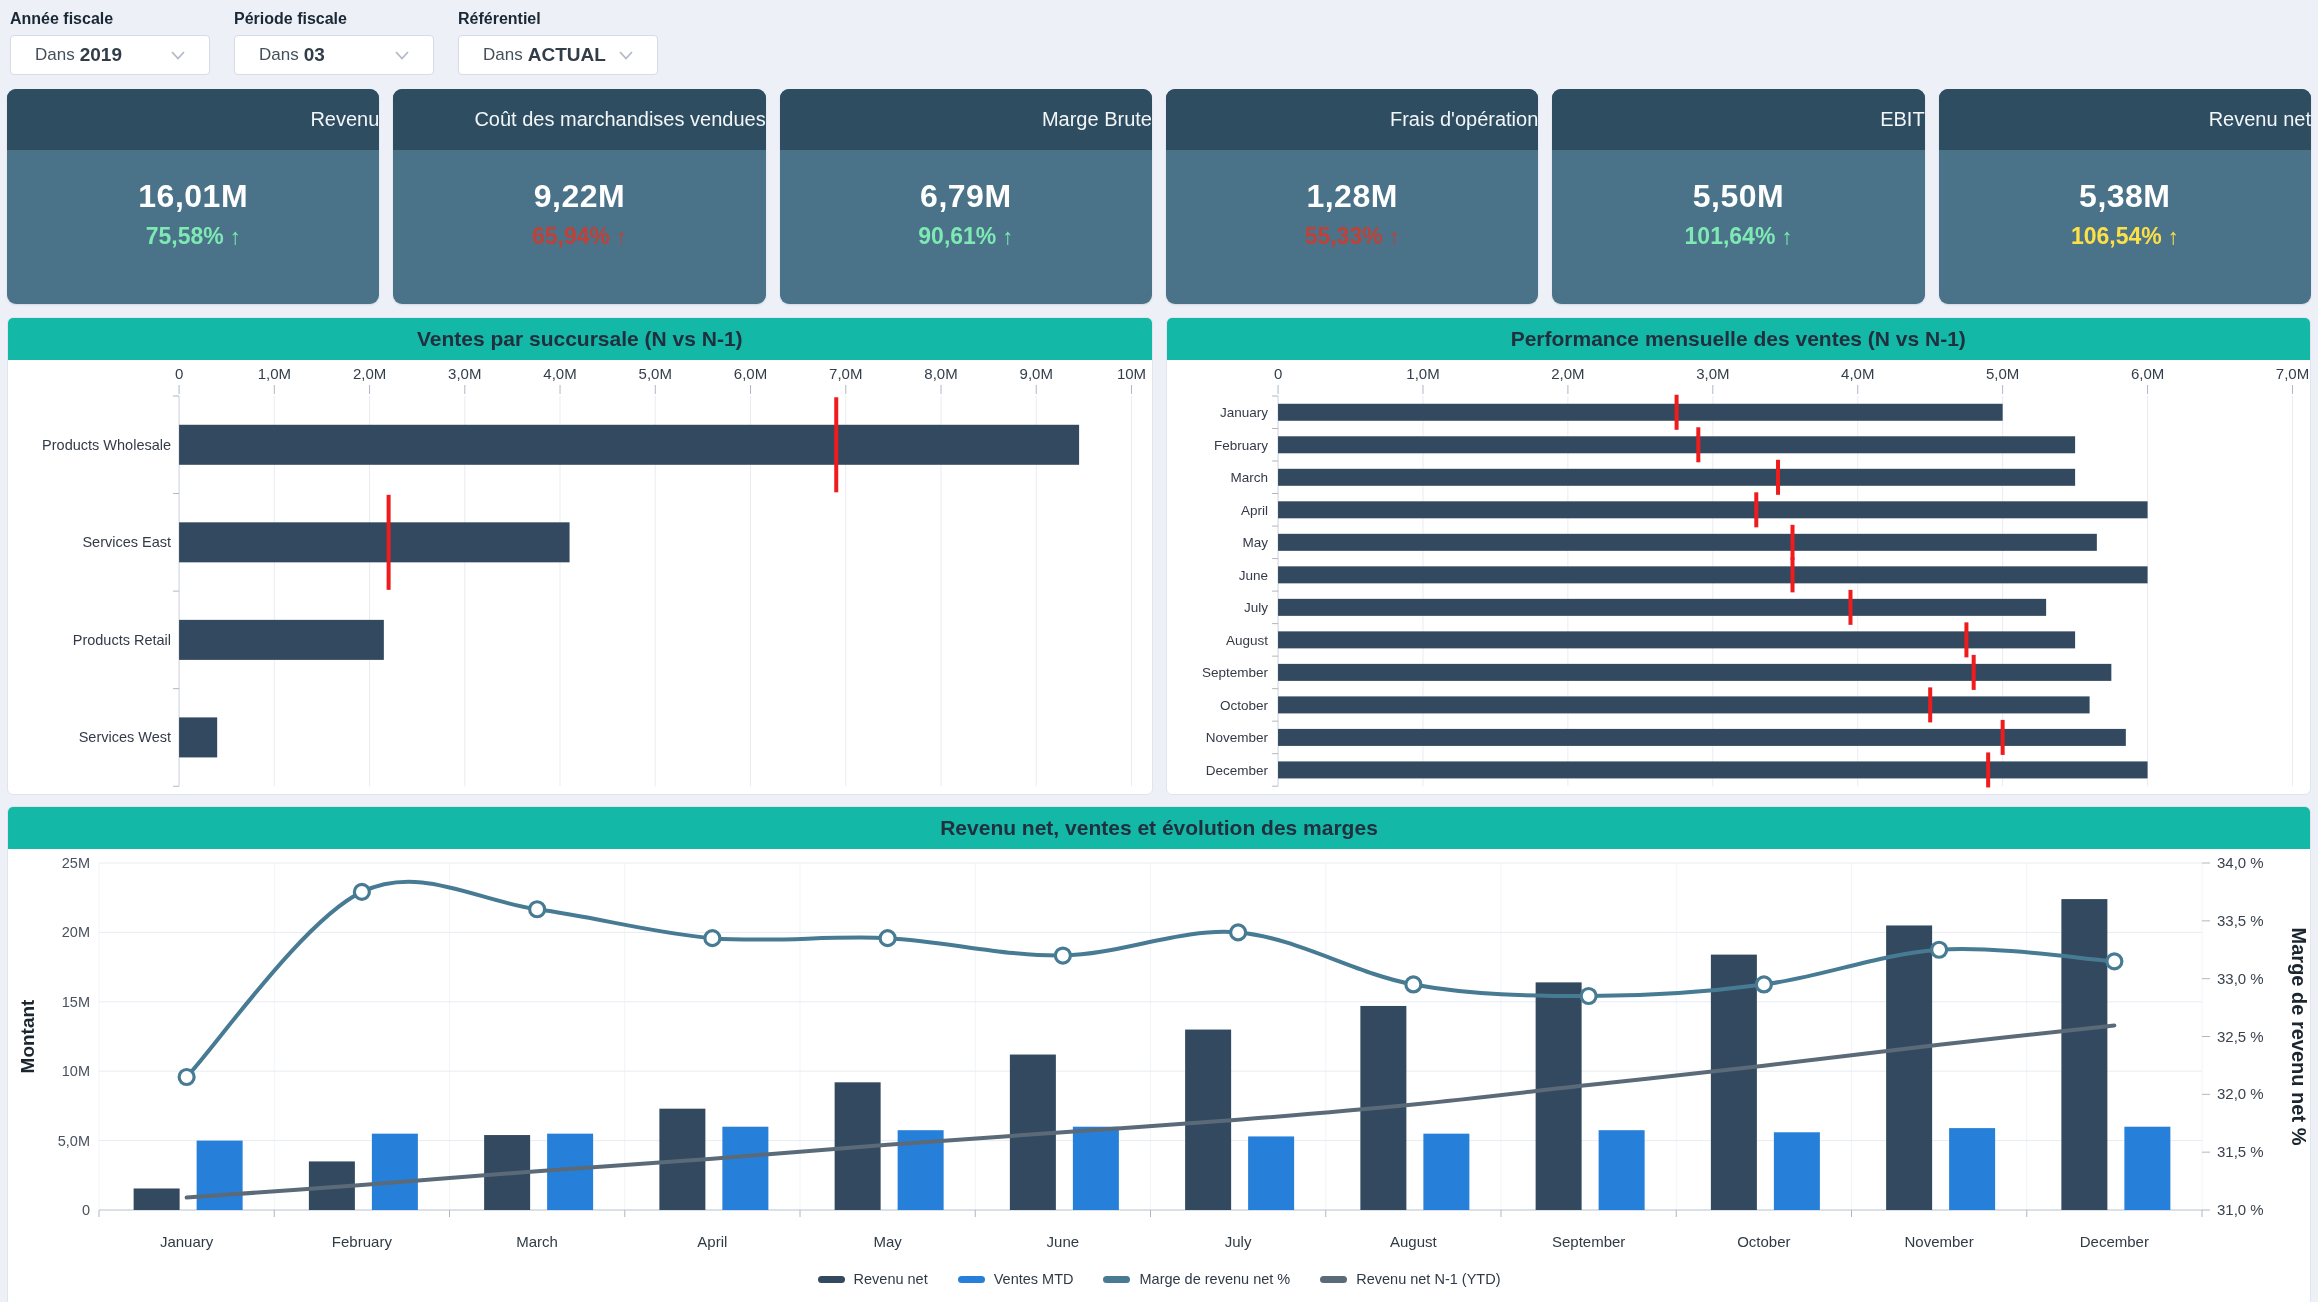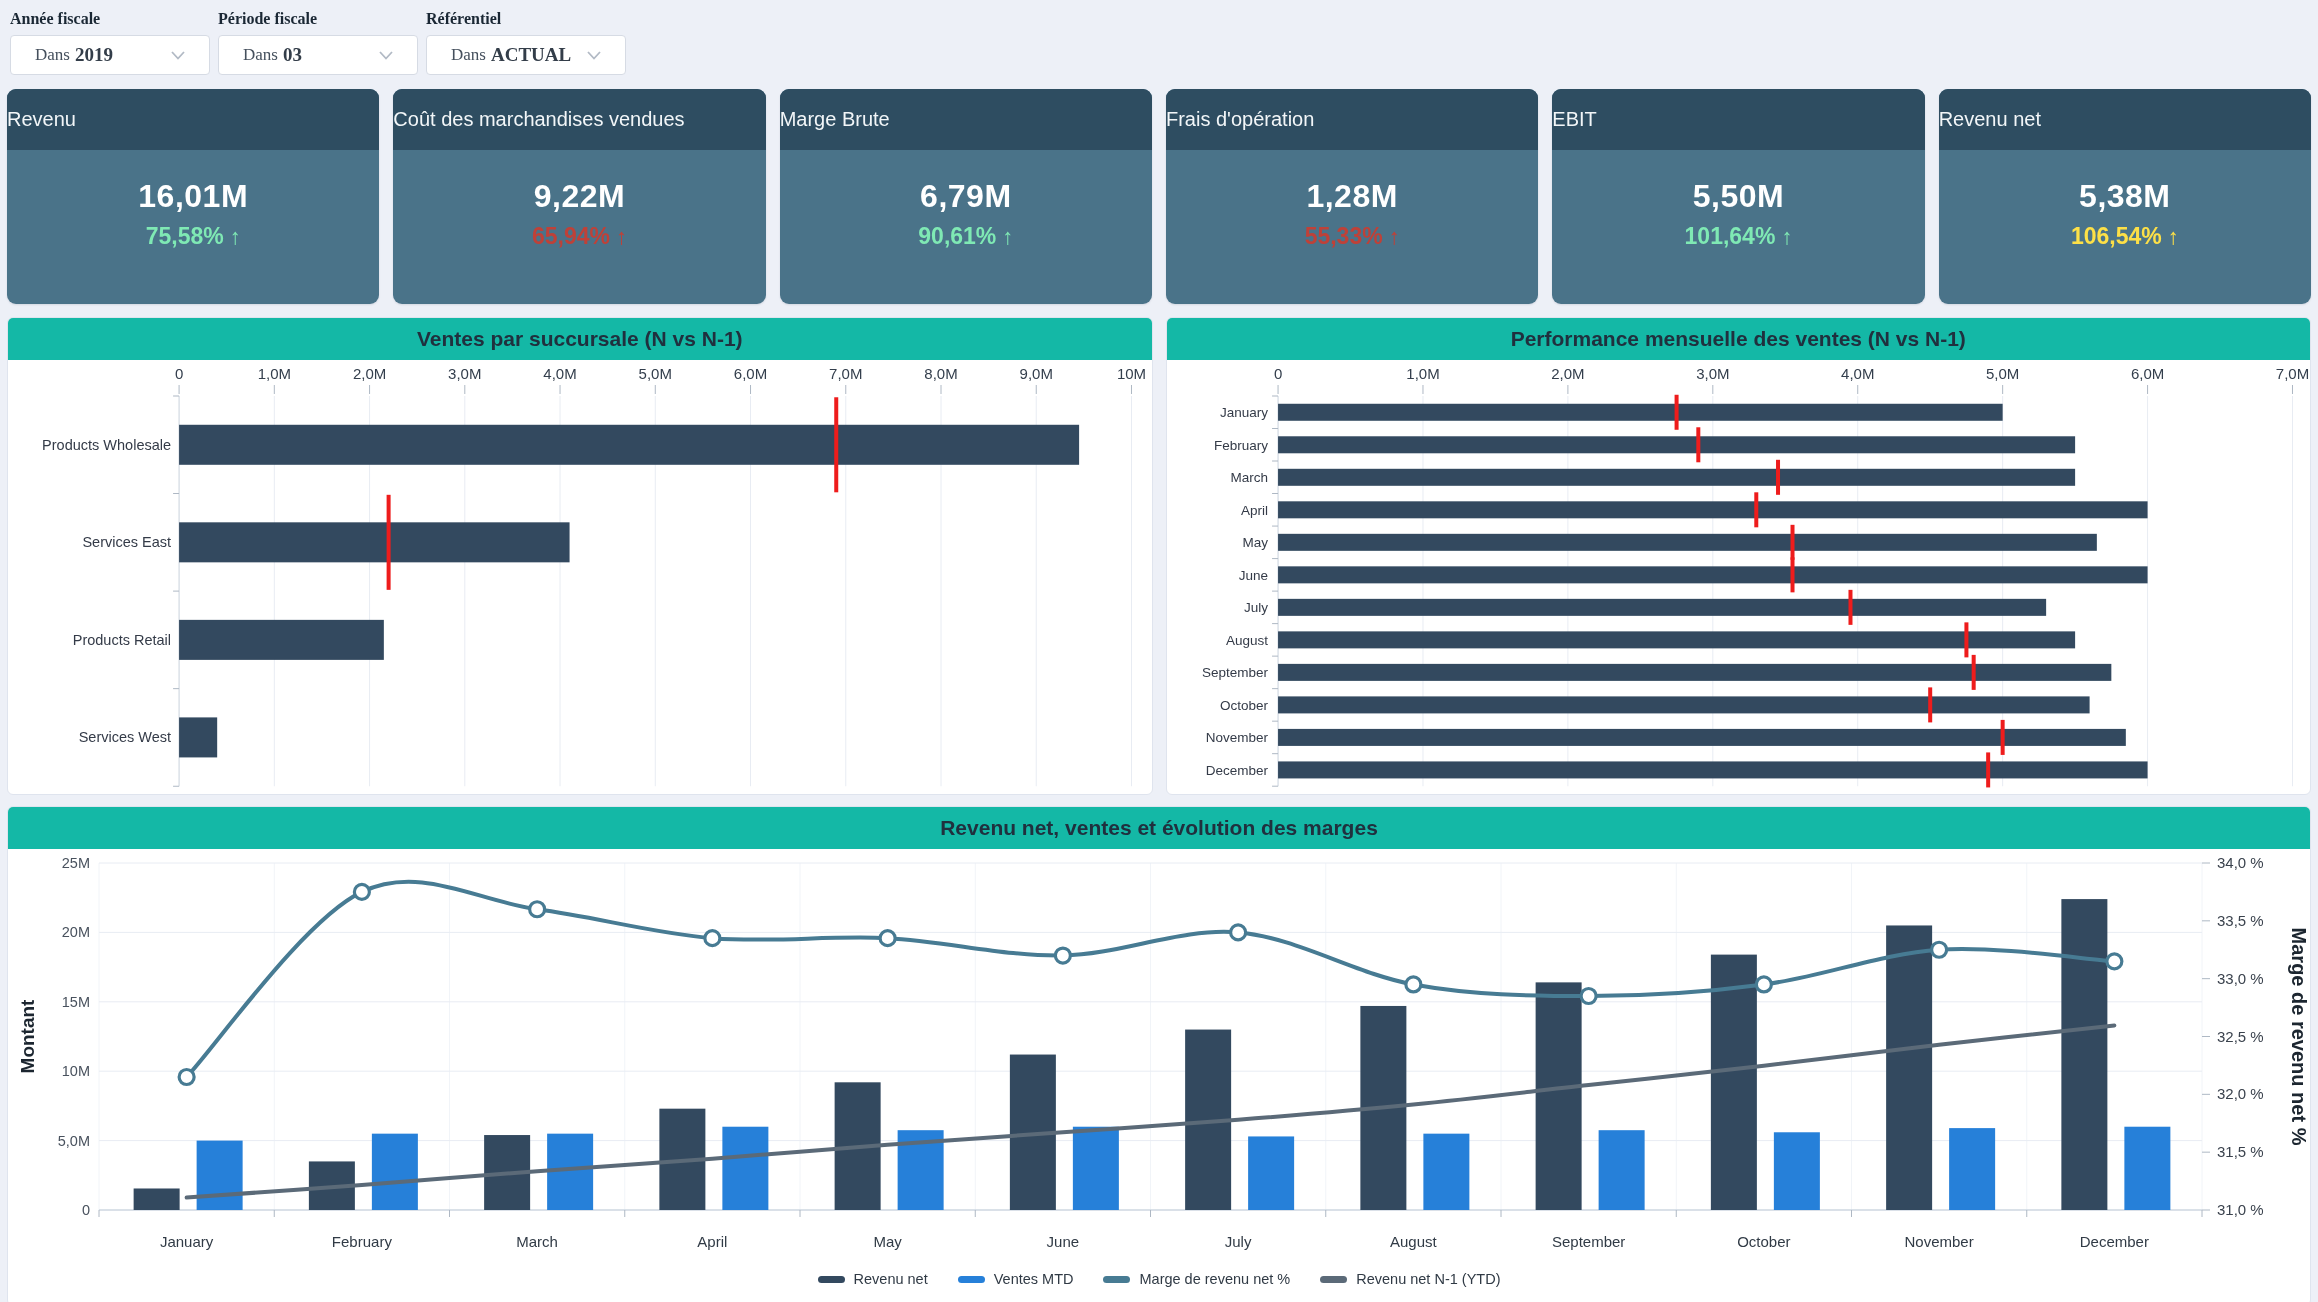--- a/index.html
+++ b/index.html
@@ -1,34 +1,34 @@
 <!DOCTYPE html>
 <html><head>
 <meta charset="utf-8">
 <style>
   * { margin:0; padding:0; box-sizing:border-box; }
   html,body { width:2318px; height:1302px; overflow:hidden; }
   body { font-family:"Liberation Sans", sans-serif; background:#edf0f7; }
   .page { width:2318px; height:1302px; padding:8px 7px; }
 
   
-  .filters { display:flex; gap:8px; padding:2px 3px 10px 3px;font-family:Liberation Serif, serif; }
+  .filters { display:flex; gap:24px; padding:2px 3px 10px 3px; }
   .filter { display:flex; flex-direction:column; gap:7px; }
   .filter-label { font-size:16px; font-weight:700; color:#1a2734; }
   .selectbox { width:200px; height:40px; background:#ffffff; border:1px solid #d6dbe4; border-radius:4px;
                display:flex; align-items:center; padding:0 24px; cursor:pointer; }
   .selectbox .pfx { font-size:17px; color:#45505d; margin-right:5px; }
   .selectbox .val { font-size:19px; color:#333d49; font-weight:700; flex:1; }
   .selectbox svg { flex:none; }
 
   
   .kpis { display:flex; gap:14px; margin-top:4px; }
   .kpi { flex:1 1 0; height:215px; border-radius:9px; overflow:hidden; background:#4a7389;
          box-shadow:0 1px 2px rgba(30,50,70,.12); display:flex; flex-direction:column; }
-  .kpi-head { height:61px; background:#2e4d61; display:flex; align-items:center; justify-content:flex-start; }
+  .kpi-head { height:61px; background:#2e4d61; display:flex; align-items:center; justify-content:flex-end; }
   .kpi-title { color:#f2f6f8; font-size:20px; font-weight:500; }
   .kpi-body { flex:1; display:flex; flex-direction:column; align-items:center; justify-content:center; gap:8px; padding-bottom:26px; }
   .kpi-value { color:#ffffff; font-size:32px; font-weight:700; letter-spacing:.5px; }
   .kpi-delta { font-size:23px; font-weight:700; display:flex; align-items:center; gap:6px; }
   .kpi-delta .arrow { font-size:22px; font-weight:400; }
 
   
   .mid { display:flex; gap:13px; margin-top:13px; }
   .panel { background:#ffffff; border:1px solid #dfe4ee; border-radius:6px; overflow:hidden; }
   .panel.half { flex:1 1 0; height:478px; }

